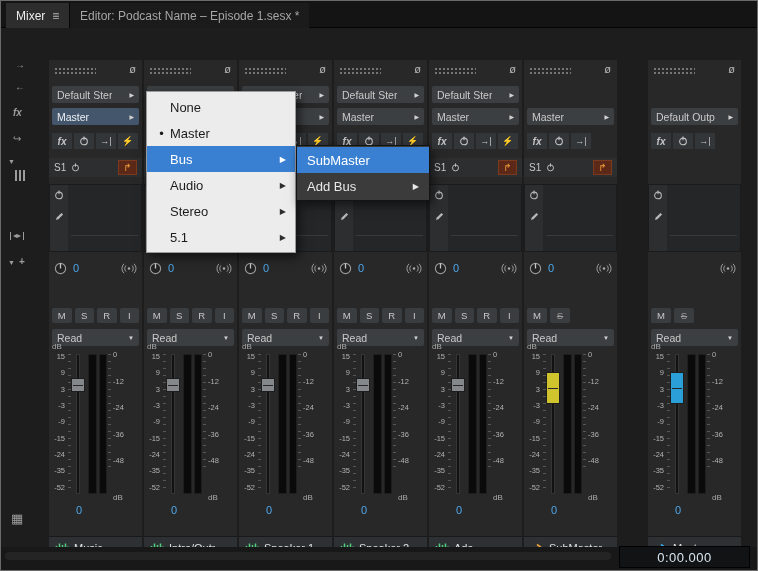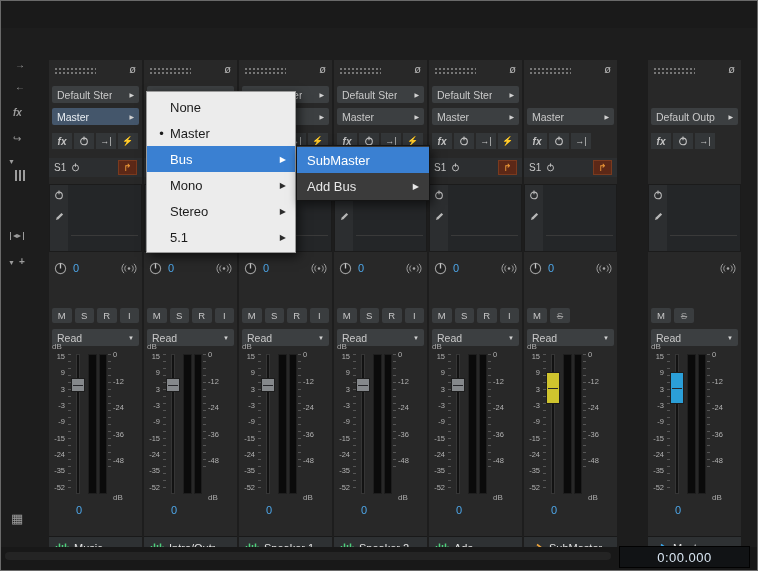--- a/index.html
+++ b/index.html
@@ -145,20 +145,29 @@
              border-radius:4px; }
   .timecode { position:absolute; left:618px; top:545px; width:131px; height:22px; background:#111315;
               border:1px solid #020202; color:#d9e6f2; font-size:13px; letter-spacing:0.5px;
               display:flex; align-items:center; justify-content:center; }
 </style>
 </head>
 <body>
 
 <div id="app">
 
+  <div class="tabbar">
+    <div class="tab active">
+      <span>Mixer</span>
+      <span class="pmenu">≡</span>
+    </div>
+    <div class="tab inactive">
+      <span>Editor: Podcast Name – Episode 1.sesx *</span>
+    </div>
+  </div>
 
   <div class="panel">
 
     <span class="rail-i" style="left:14px; top:32px;">→</span>
     <span class="rail-i" style="left:14px; top:54px;">←</span>
     <span class="rail-i rail-fx" style="left:12px; top:80px;">fx</span>
     <span class="rail-i" style="left:12px; top:106px;">↪</span>
     <span class="rail-i rail-tri" style="left:7px; top:130px;">▼</span>
     <div class="eq-bars" style="left:14px; top:142px;"></div>
     <span class="rail-i pan-rail" style="left:9px; top:204px;">◂▸</span>
@@ -1162,21 +1171,21 @@
       <span class="check">•</span>
       <span>Master</span>
     </div>
     <div class="mi hl">
       <span class="check"></span>
       <span>Bus</span>
       <span class="sub-arr">▶</span>
     </div>
     <div class="mi">
       <span class="check"></span>
-      <span>Mono</span>
+      <span>Audio</span>
       <span class="sub-arr">▶</span>
     </div>
     <div class="mi">
       <span class="check"></span>
       <span>Stereo</span>
       <span class="sub-arr">▶</span>
     </div>
     <div class="mi">
       <span class="check"></span>
       <span>5.1</span>

